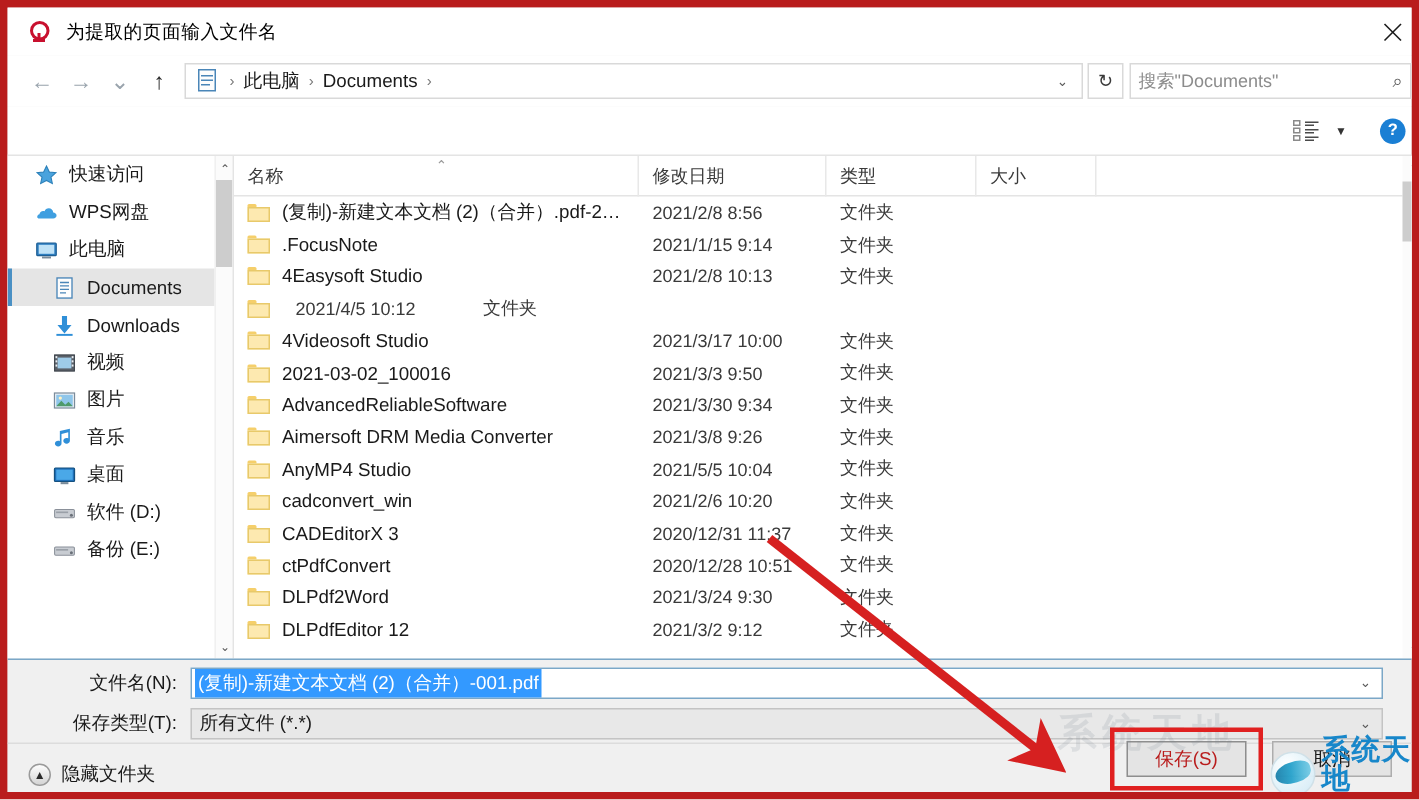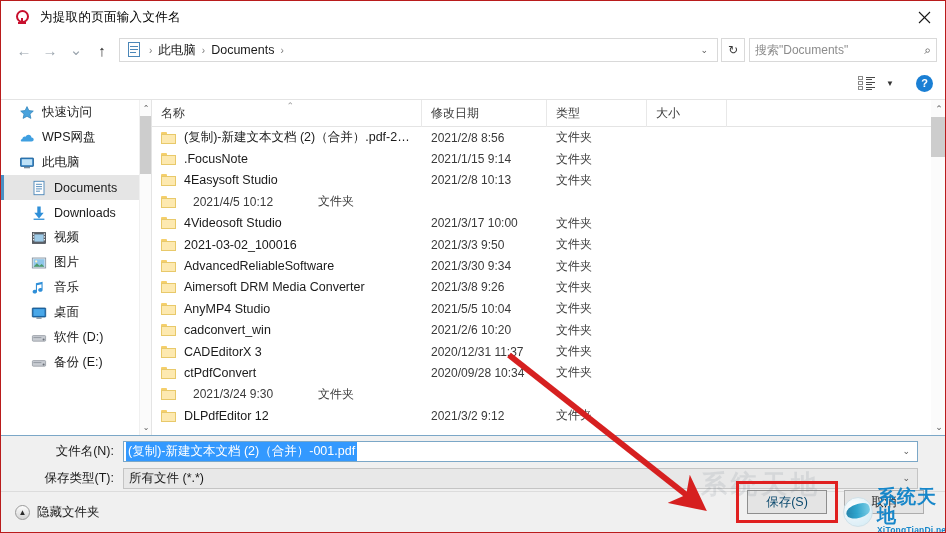--- a/index.html
+++ b/index.html
@@ -6,21 +6,21 @@
   html, body {
     width: 946px; height: 533px;
     font-family: "Liberation Sans", "DejaVu Sans", sans-serif;
     background: #ffffff;
     overflow: hidden;
   }
   #dialog {
     position: relative;
     width: 946px; height: 533px;
     background: #f0f0f0;
-    border: 1px solid #b91c1c;
+    border: 5px solid #b91c1c;
     overflow: hidden;
   }
 
   
   #titlebar {
     position: absolute; left: 0; top: 0; width: 946px; height: 32px;
     background: #ffffff;
     display: flex; align-items: center;
   }
   #title-icon {
@@ -289,21 +289,21 @@
     background: linear-gradient(#fdfdfd, #d4d4d4);
     border: 1px solid #9a9a9a; margin-right: 7px;
     display: flex; align-items: center; justify-content: center;
     font-size: 8px; color: #2a2a2a;
   }
   #hide-label { font-size: 12.5px; color: #1a1a1a; }
 
   #save-button {
     position: absolute; left: 746px; top: 489px; width: 80px; height: 24px;
     background: #e4e4e4; border: 1px solid #8e8e8e;
-    font-size: 12.5px; color: #0c4a6e;
+    font-size: 12.5px; color: #b91c1c;
     display: flex; align-items: center; justify-content: center;
   }
   #cancel-button {
     position: absolute; left: 843px; top: 489px; width: 80px; height: 24px;
     background: #e4e4e4; border: 1px solid #adadad;
     font-size: 12.5px; color: #1a1a1a;
     display: flex; align-items: center; justify-content: center;
   }
 
   
@@ -653,29 +653,30 @@
             <span class="cell-date" style="width: 125px; padding-left: 9px;">2020/12/31 11:37</span>
             <span class="cell-type" style="width: 100px; padding-left: 9px;">文件夹</span>
             <span class="cell-size" style="width: 80px; padding-left: 9px;"></span>
           </div>
           <div class="frow">
             <span class="folder-ico">
               <span class="tab"></span>
               <span class="bd"></span>
             </span>
             <span class="cell-name" style="width: 238px;">ctPdfConvert</span>
-            <span class="cell-date" style="width: 125px; padding-left: 9px;">2020/09/28 10:34</span>
-            <span class="cell-type" style="width: 100px; padding-left: 9px;">文件夹</span>
-            <span class="cell-size" style="width: 80px; padding-left: 9px;"></span>
-          </div>
-          <div class="frow">
-            <span class="folder-ico">
-              <span class="tab"></span>
-              <span class="bd"></span>
-            </span>
+            <span class="cell-date" style="width: 125px; padding-left: 9px;">2020/12/28 10:51</span>
+            <span class="cell-type" style="width: 100px; padding-left: 9px;">文件夹</span>
+            <span class="cell-size" style="width: 80px; padding-left: 9px;"></span>
+          </div>
+          <div class="frow">
+            <span class="folder-ico">
+              <span class="tab"></span>
+              <span class="bd"></span>
+            </span>
+            <span class="cell-name" style="width: 238px;">DLPdf2Word</span>
             <span class="cell-date" style="width: 125px; padding-left: 9px;">2021/3/24 9:30</span>
             <span class="cell-type" style="width: 100px; padding-left: 9px;">文件夹</span>
             <span class="cell-size" style="width: 80px; padding-left: 9px;"></span>
           </div>
           <div class="frow">
             <span class="folder-ico">
               <span class="tab"></span>
               <span class="bd"></span>
             </span>
             <span class="cell-name" style="width: 238px;">DLPdfEditor 12</span>

